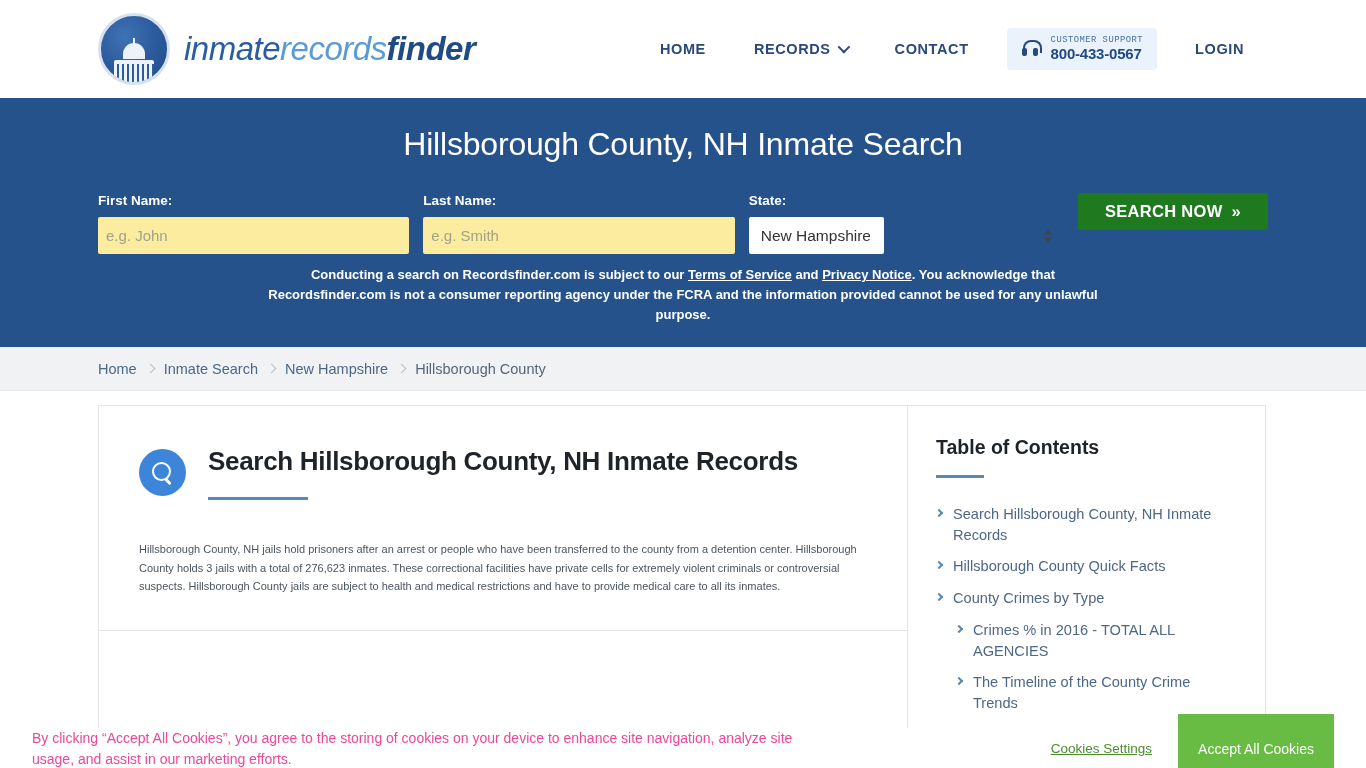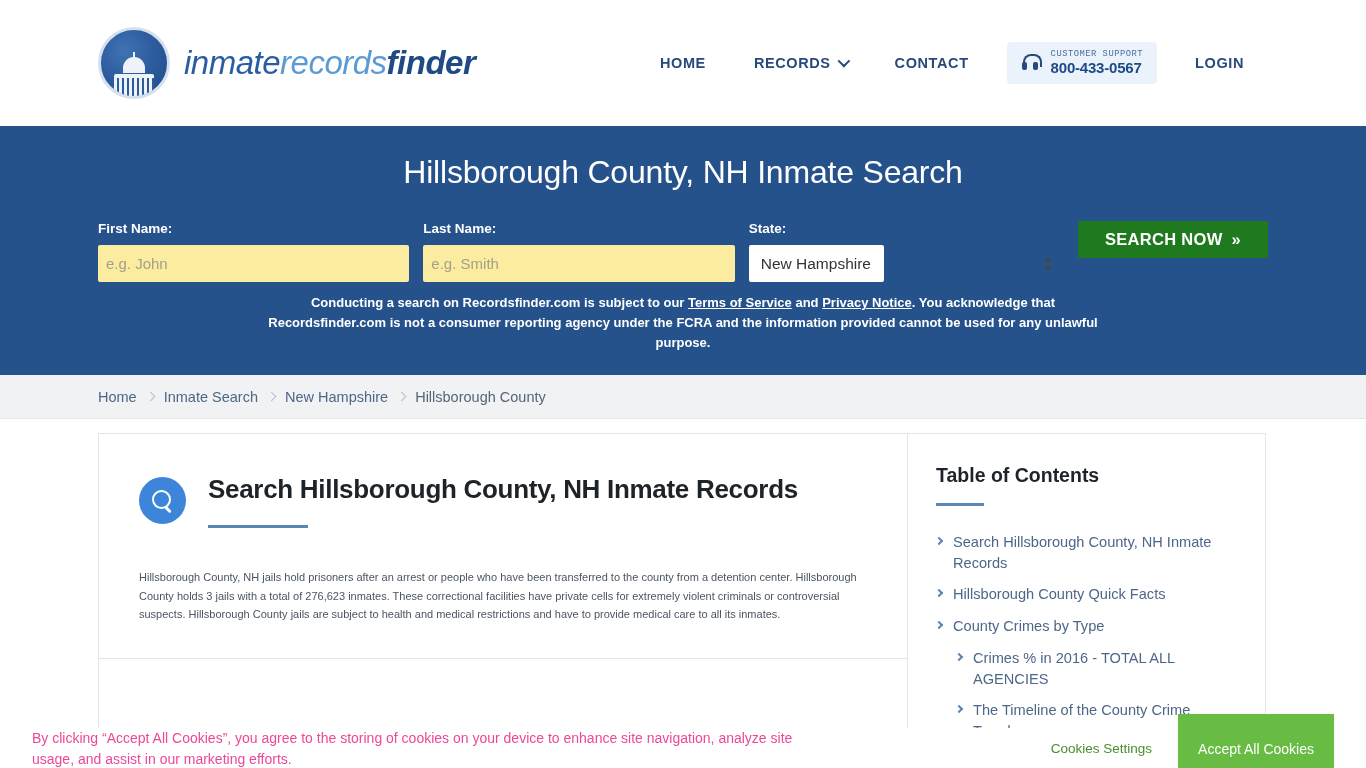--- a/index.html
+++ b/index.html
@@ -5,21 +5,21 @@
   * { box-sizing: border-box; margin: 0; padding: 0; }
   html, body {
     width: 1366px; height: 768px;
     font-family: "Liberation Sans", sans-serif;
     background: #ffffff;
     overflow: hidden;
   }
 
   
   .site-header {
-    height: 126px;
+    height: 98px;
     background: #ffffff;
     display: flex;
     align-items: center;
     padding: 16px 98px;
   }
   .logo-block { display: flex; align-items: center; gap: 14px; }
   .logo-mark {
     width: 72px; height: 72px; border-radius: 50%;
     background: radial-gradient(circle at 36% 32%, #3f72b4 0%, #2d5c9e 48%, #1d4a89 100%);
     border: 3px solid #d7e1ee;
@@ -205,21 +205,21 @@
   .cookie-bar {
     position: absolute; left: 0; bottom: 0; width: 1366px; height: 40px;
     background: #ffffff; display: flex; align-items: center;
     padding: 0 32px; gap: 20px; border-top: 1px solid #ffffff;
   }
   .cookie-text {
     font-size: 14px; color: #ec4899; line-height: 1.5; max-width: 800px;
   }
   .cookie-actions { margin-left: auto; display: flex; align-items: center; gap: 26px; }
   .cookie-link {
-    font-size: 13.5px; color: #4a8f2c; cursor: pointer;
+    font-size: 13.5px; color: #4a8f2c; text-decoration: underline; cursor: pointer;
   }
   .cookie-accept {
     background: #68bb43; color: #ffffff; border: none; font-size: 14px;
     padding: 27px 20px; cursor: pointer; font-family: Liberation Sans, sans-serif;
     white-space: nowrap;
   }
 </style>
 </head>
 <body>
 

